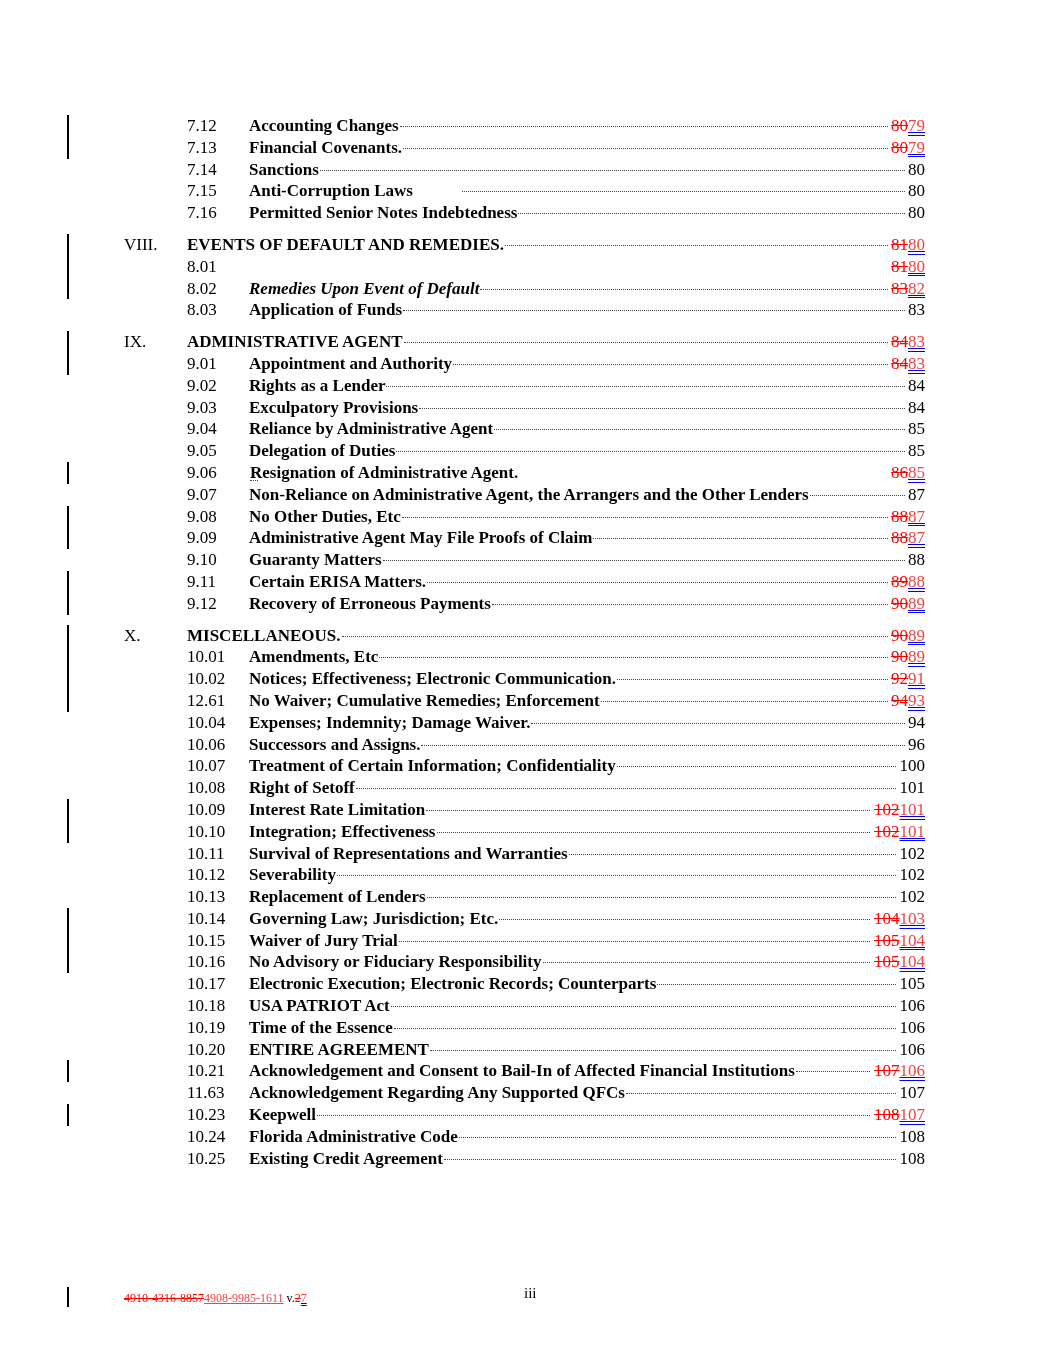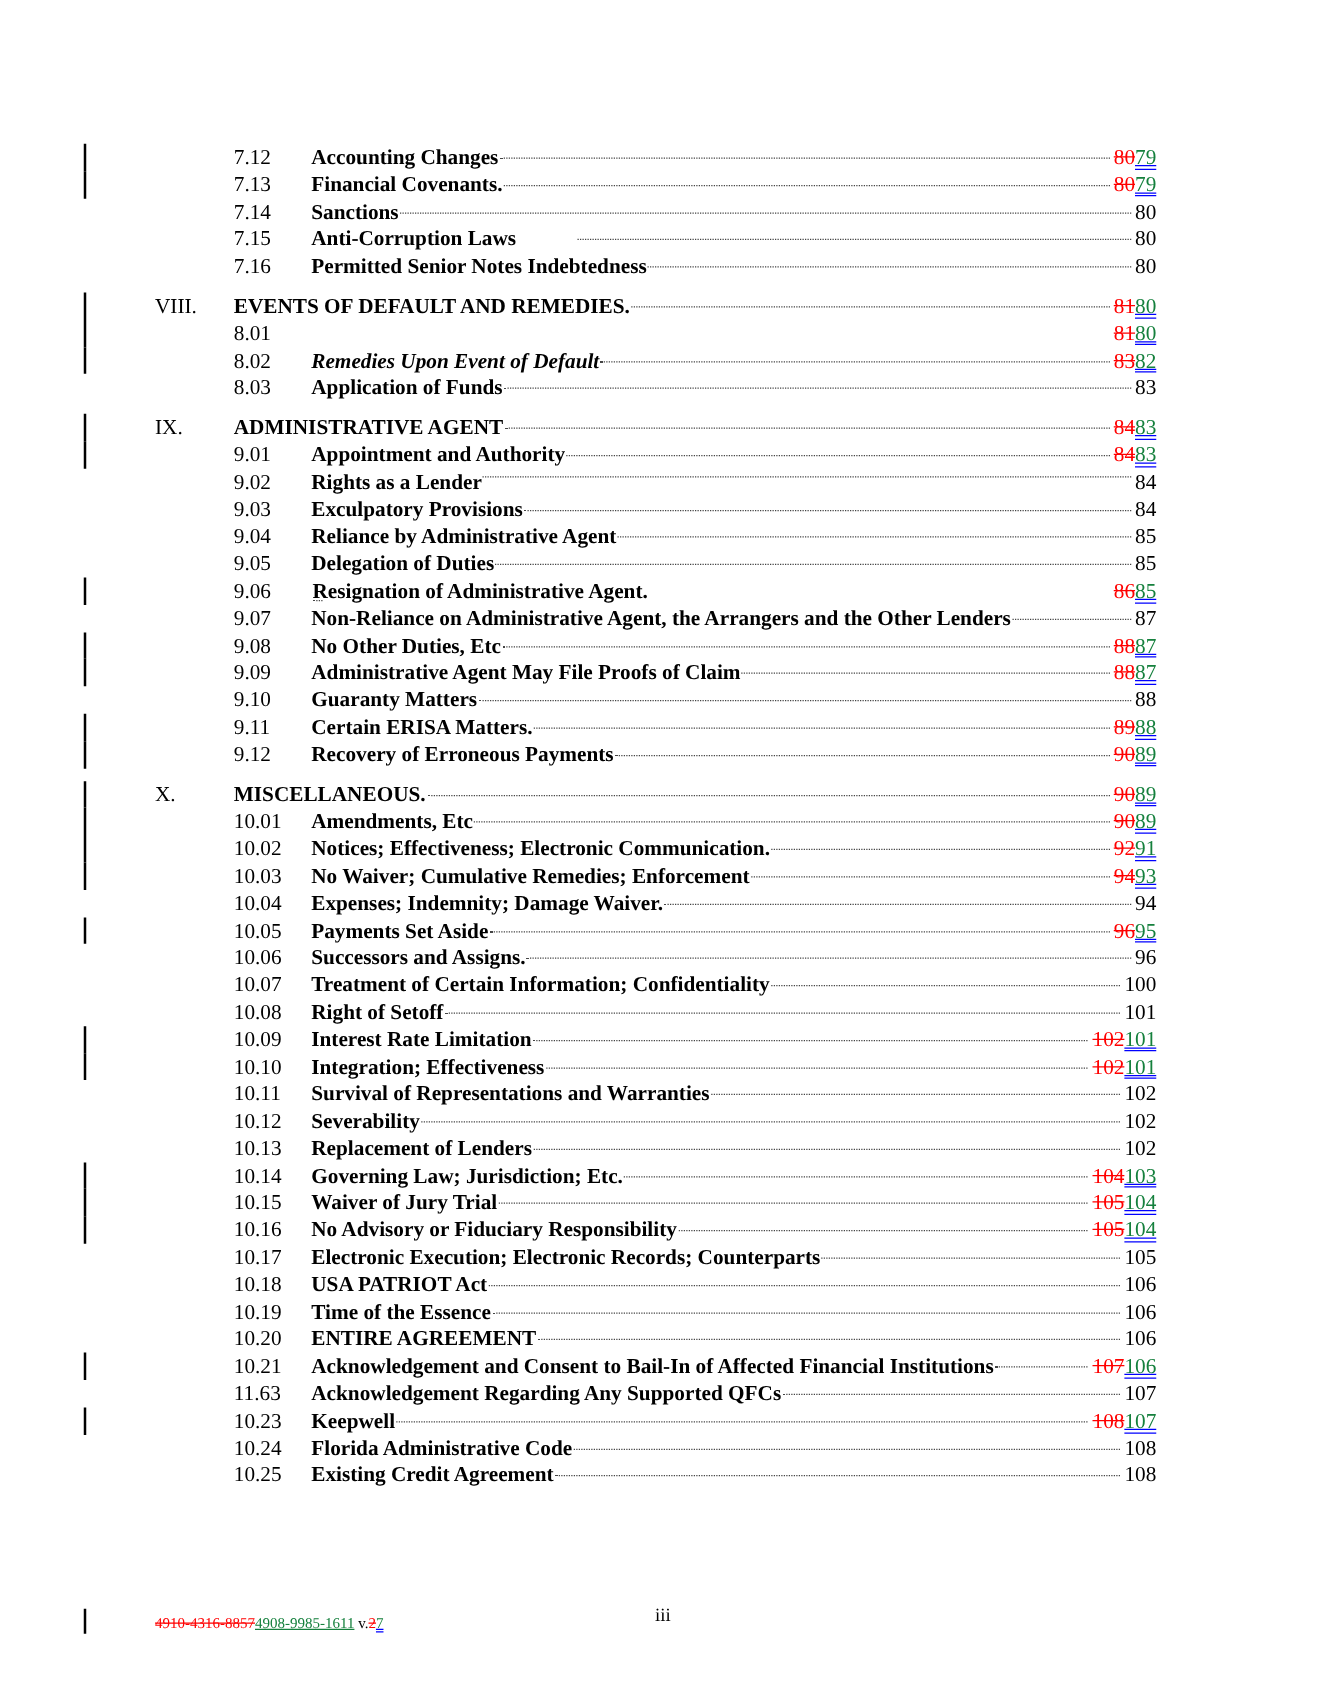--- a/index.html
+++ b/index.html
@@ -9,21 +9,21 @@
   .row { position:relative; height:21.8px; line-height:21.8px; font-size:17px; }
   .row.gap { margin-top:9px; }
   .num { position:absolute; left:187px; top:0; }
   .art-num { position:absolute; left:124px; top:0; }
   .title-wrap { position:absolute; left:249px; right:130px; top:0; display:flex; align-items:baseline; }
   .title-wrap.art { left:187px; }
   .title { font-weight:bold; white-space:nowrap; }
   .leader { flex:1; border-bottom:1px dotted #444; margin:0 1px; position:relative; top:-4px; min-width:8px; }
   .page { position:absolute; right:130px; top:0; white-space:nowrap; }
   .old { color:#ff0000; text-decoration:line-through; }
-  .new { color:#15803d; text-decoration:underline double; text-decoration-color:#0000ff; }
+  .new { color:#ef4444; text-decoration:underline double; text-decoration-color:#0000ff; }
   .cbar { position:absolute; left:67px; width:2px; background:#000; }
   .footer { position:absolute; left:124px; top:1291px; font-size:12px; }
   .pageno { position:absolute; left:524px; top:1285px; font-size:15px; }
   .fbar { position:absolute; left:67px; top:1287px; width:2px; height:20px; background:#000; }
 </style>
 </head>
 <body>
 
 <div class="toc" id="toc">
     <div class="row">
@@ -112,21 +112,21 @@
       <div class="cbar" style="top: 0px; height: 21.8px;"></div>
       <span class="num">9.01</span>
       <div class="title-wrap" style="right: 166.4px;">
         <span class="title">Appointment and Authority</span>
         <span class="leader"></span>
       </div>
       <span class="page"><span class="old">84</span><span class="new">83</span></span>
     </div>
     <div class="row">
       <span class="num">9.02</span>
-      <div class="title-wrap" style="right: 149.2px; align-items: center;">
+      <div class="title-wrap" style="right: 149.2px;">
         <span class="title">Rights as a Lender</span>
         <span class="leader"></span>
       </div>
       <span class="page">84</span>
     </div>
     <div class="row">
       <span class="num">9.03</span>
       <div class="title-wrap" style="right: 149.2px;">
         <span class="title">Exculpatory Provisions</span>
         <span class="leader"></span>
@@ -232,43 +232,34 @@
       <div class="cbar" style="top: 0px; height: 21.8px;"></div>
       <span class="num">10.02</span>
       <div class="title-wrap" style="right: 166.4px;">
         <span class="title">Notices; Effectiveness; Electronic Communication.</span>
         <span class="leader"></span>
       </div>
       <span class="page"><span class="old">92</span><span class="new">91</span></span>
     </div>
     <div class="row">
       <div class="cbar" style="top: 0px; height: 21.8px;"></div>
-      <span class="num">10.03</span>
+      <span class="num">12.61</span>
       <div class="title-wrap" style="right: 166.4px;">
         <span class="title">No Waiver; Cumulative Remedies; Enforcement</span>
         <span class="leader"></span>
       </div>
       <span class="page"><span class="old">94</span><span class="new">93</span></span>
     </div>
     <div class="row">
       <span class="num">10.04</span>
       <div class="title-wrap" style="right: 149.2px;">
         <span class="title">Expenses; Indemnity; Damage Waiver.</span>
         <span class="leader"></span>
       </div>
       <span class="page">94</span>
-    </div>
-    <div class="row">
-      <div class="cbar" style="top: 0px; height: 21.8px;"></div>
-      <span class="num">10.05</span>
-      <div class="title-wrap" style="right: 166.4px;">
-        <span class="title">Payments Set Aside</span>
-        <span class="leader"></span>
-      </div>
-      <span class="page"><span class="old">96</span><span class="new">95</span></span>
     </div>
     <div class="row">
       <span class="num">10.06</span>
       <div class="title-wrap" style="right: 149.2px;">
         <span class="title">Successors and Assigns.</span>
         <span class="leader"></span>
       </div>
       <span class="page">96</span>
     </div>
     <div class="row">

